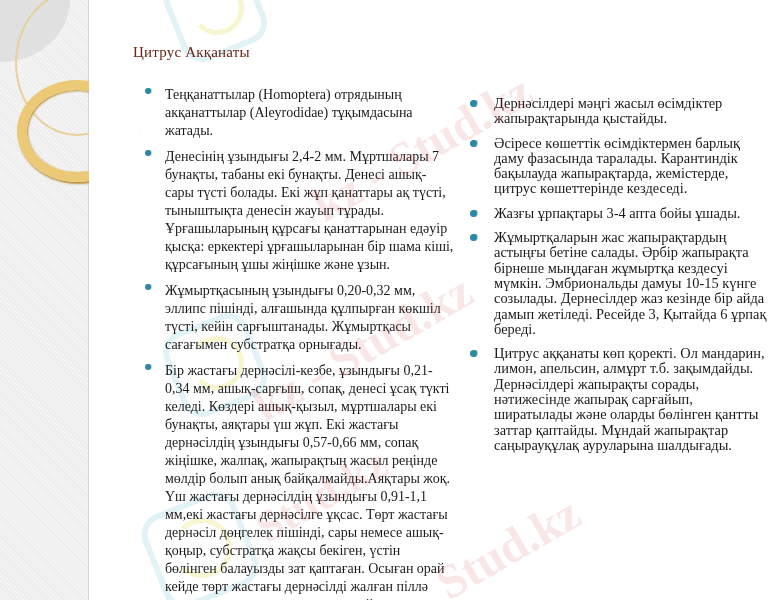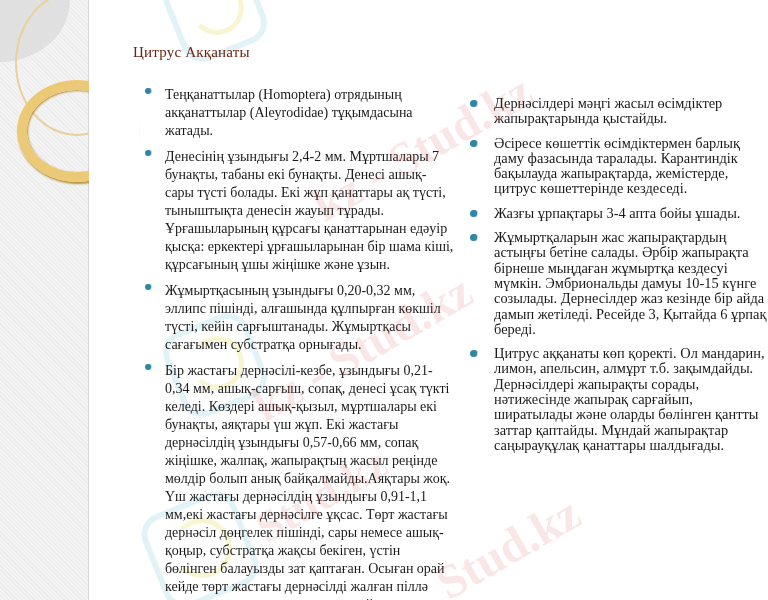--- a/index.html
+++ b/index.html
@@ -58,19 +58,19 @@
   <li><span class="bullet"></span><span>Бір жастағы дернәсілі-кезбе, ұзындығы 0,21-0,34 мм, ашық-сарғыш, сопақ, денесі ұсақ түкті келеді. Көздері ашық-қызыл, мұртшалары екі бунақты, аяқтары үш жұп. Екі жастағы дернәсілдің ұзындығы 0,57-0,66 мм, сопақ жіңішке, жалпақ, жапырақтың жасыл реңінде мөлдір болып анық байқалмайды.Аяқтары жоқ. Үш жастағы дернәсілдің ұзындығы 0,91-1,1 мм,екі жастағы дернәсілге ұқсас. Төрт жастағы дернәсіл дөңгелек пішінді, сары немесе ашық-қоңыр, субстратқа жақсы бекіген, үстін бөлінген балауызды зат қаптаған. Осыған орай кейде төрт жастағы дернәсілді жалған піллә немесе қуыршақ деп дұрыс атамайды.</span></li>
   <li><span class="bullet"></span></li>
   <li><span class="bullet"></span><span>Цитрус аққанаты Қазақстанда сыртқы карантиндік нысанға жатады. Бірақ көршілес ТМД елдерінде кездеседі (Ресей, Әзербайджан, Гүрстан).</span></li>
 </ul>
 
 <ul class="col col-right">
   <li><span class="bullet"></span><span>Дернәсілдері мәңгі жасыл өсімдіктер жапырақтарында қыстайды.</span></li>
   <li><span class="bullet"></span><span>Әсіресе көшеттік өсімдіктермен барлық даму фазасында таралады. Карантиндік бақылауда жапырақтарда, жемістерде, цитрус көшеттерінде кездеседі.</span></li>
   <li><span class="bullet"></span><span>Жазғы ұрпақтары 3-4 апта бойы ұшады.</span></li>
   <li><span class="bullet"></span><span>Жұмыртқаларын жас жапырақтардың астыңғы бетіне салады. Әрбір жапырақта бірнеше мыңдаған жұмыртқа кездесуі мүмкін. Эмбриональды дамуы 10-15 күнге созылады. Дернесілдер жаз кезінде бір айда дамып жетіледі. Ресейде 3, Қытайда 6 ұрпақ береді.</span></li>
-  <li><span class="bullet"></span><span>Цитрус аққанаты көп қоректі. Ол мандарин, лимон, апельсин, алмұрт т.б. зақымдайды. Дернәсілдері жапырақты сорады, нәтижесінде жапырақ сарғайып, ширатылады және оларды бөлінген қантты заттар қаптайды. Мұндай жапырақтар саңырауқұлақ қанаттары шалдығады.</span></li>
+  <li><span class="bullet"></span><span>Цитрус аққанаты көп қоректі. Ол мандарин, лимон, апельсин, алмұрт т.б. зақымдайды. Дернәсілдері жапырақты сорады, нәтижесінде жапырақ сарғайып, ширатылады және оларды бөлінген қантты заттар қаптайды. Мұндай жапырақтар саңырауқұлақ ауруларына шалдығады.</span></li>
 </ul>
 
 <div class="wm" style="left:300px; top:120px; font-size:48px;">kz - Stud.kz</div>
 <div class="wm" style="left:240px; top:320px; font-size:48px;">kz - Stud.kz</div>
 <div class="wm" style="left:430px; top:520px; font-size:48px;">Stud.kz</div>
 <div class="wm" style="left:250px; top:470px; font-size:44px;">Stud.kz</div>
 
 </body></html>

